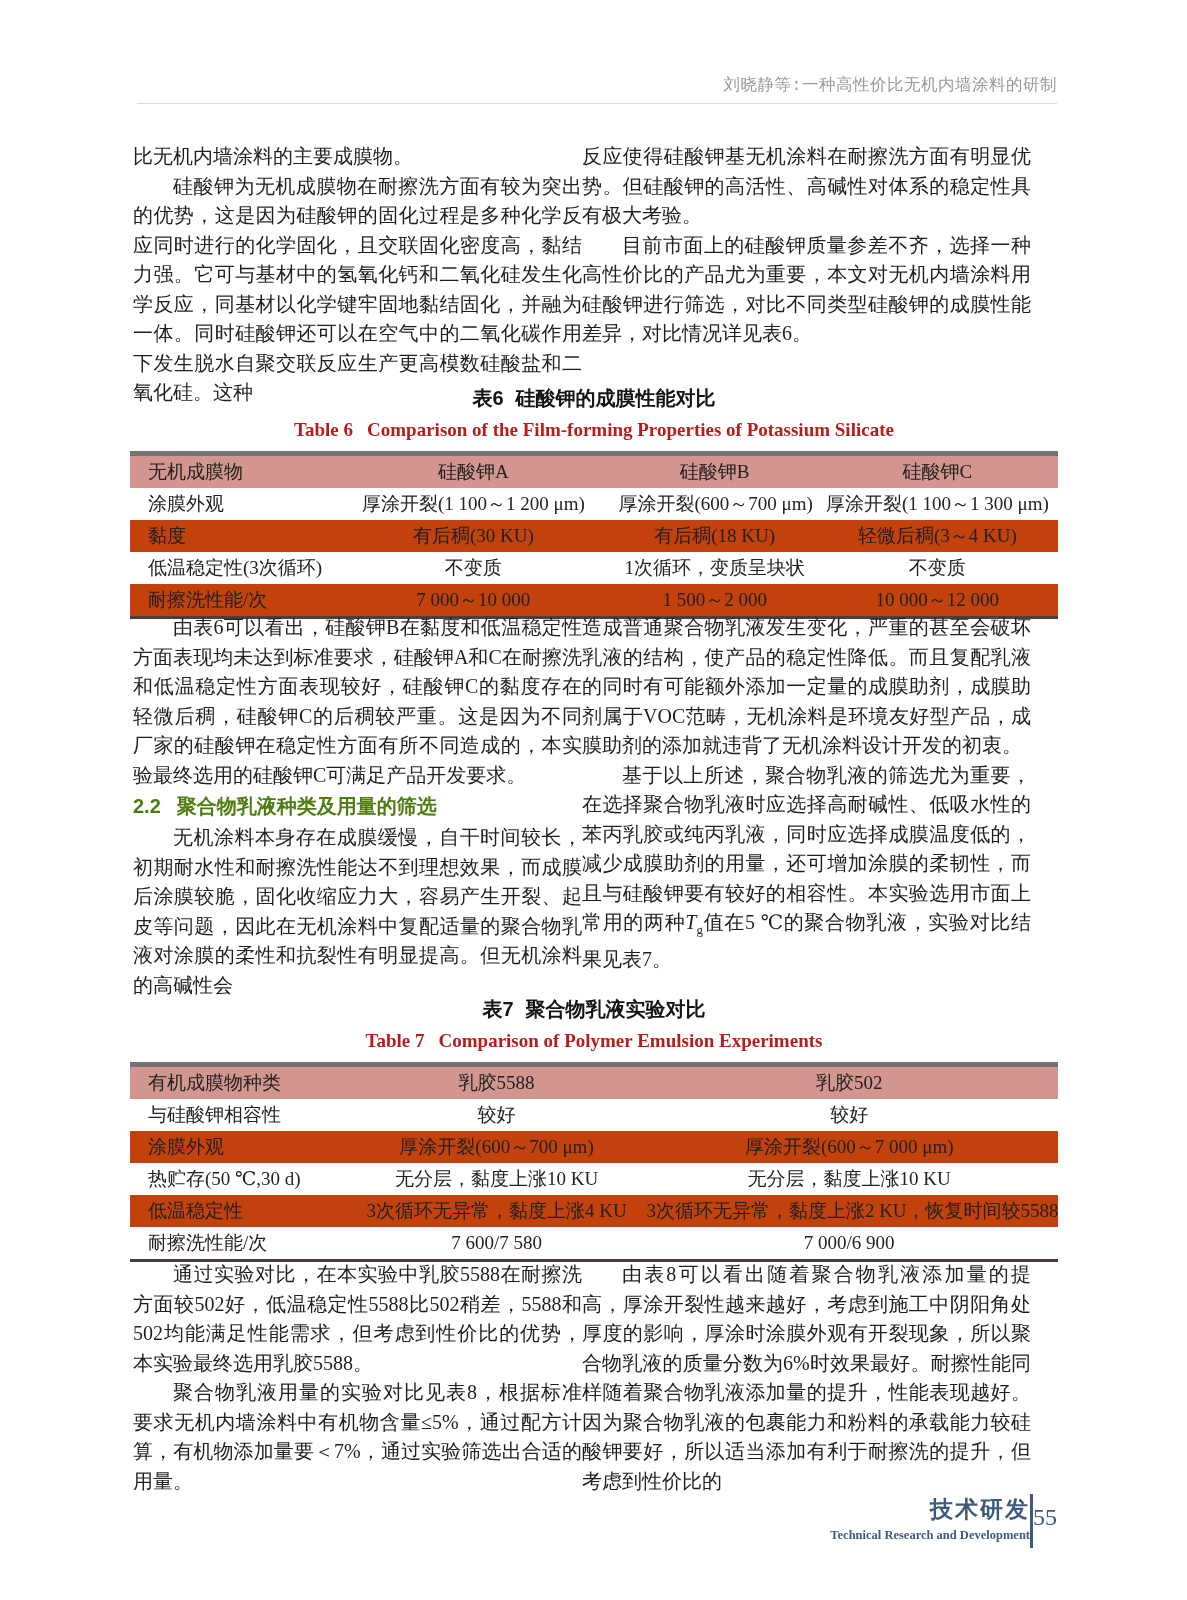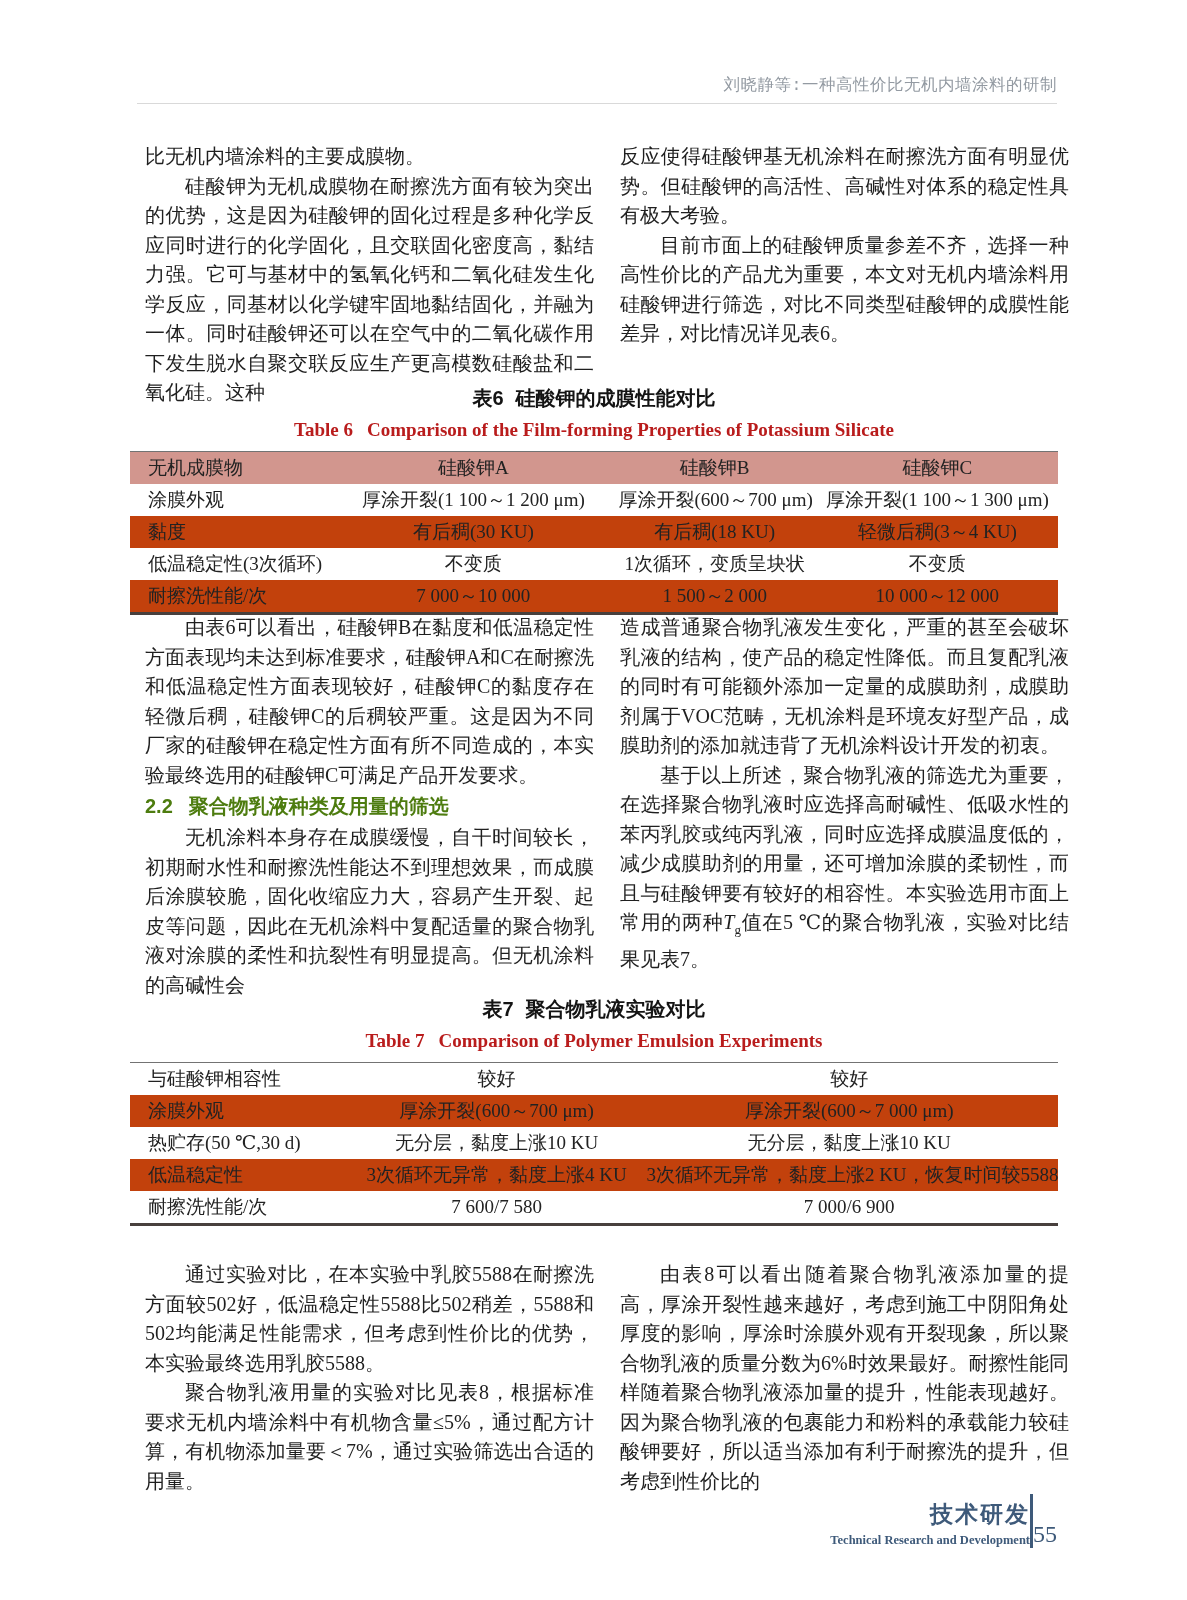--- a/index.html
+++ b/index.html
@@ -11,21 +11,21 @@
 
   
   .running-head { position:absolute; left:137px; top:74px; width:920px; }
   .running-title {
     text-align:right; font-family:Liberation Mono, monospace;
     font-size:16.5px; color:#939aa2; letter-spacing:0.5px;
   }
   .head-rule { margin-top:7px; border-top:1.5px solid #d9d9d9; height:0; }
 
   
-  .cols { position:absolute; left:145px; width:924px; display:flex; gap:26px; }
+  .cols { position:absolute; left:133px; width:924px; display:flex; }
   .col { width:449px; font-size:20px; line-height:29.5px; text-align:justify; }
   .col p { margin:0; padding:0; }
   p.ind { text-indent:2em; }
   .block1 { top:142px; }
   .block2 { top:613px; }
   .block3 { top:1260px; }
 
   .sec-heading {
     font-family:"Liberation Sans","DejaVu Sans",sans-serif;
     font-weight:bold; color:#4d7c0f; font-size:20px; line-height:31px;
@@ -46,32 +46,32 @@
   }
   .tbl-cap-cn .lbl { margin-right:12px; }
   .tbl-cap-en {
     text-align:center; font-family:"Liberation Serif","DejaVu Serif",serif;
     font-weight:bold; font-size:19px; color:#b91c1c; margin-top:7px;
   }
   .tbl-cap-en .lbl { margin-right:14px; }
   table.data {
     width:100%; border-collapse:collapse; table-layout:fixed;
     margin-top:10px; font-size:19px; color:#222;
-    border-top:1px solid #737373; border-bottom:3px solid #48403d;
+    border-top:5px solid #737373; border-bottom:3px solid #48403d;
   }
   table.data td { padding:3px 6px; height:26px; text-align:center; overflow:hidden; white-space:nowrap; }
   table.data td.label { text-align:left; padding-left:18px; }
   tr.hd { background:#d2968e; }
   tr.pink { background:#c2410c; }
   .t6 col.c0 { width:22%; } .t6 col.c1 { width:30%; }
   .t6 col.c2 { width:22%; } .t6 col.c3 { width:26%; }
   .t7 col.c0 { width:24%; } .t7 col.c1 { width:31%; } .t7 col.c2 { width:45%; }
 
   
-  .footer { position:absolute; right:130px; top:1494px; display:flex; align-items:flex-end; }
+  .footer { position:absolute; right:130px; top:1494px; display:flex; align-items:flex-start; }
   .footer-labels { text-align:right; color:#3e5a7a; }
   .footer-cn {
     font-family:"Liberation Sans","DejaVu Sans",sans-serif;
     font-weight:bold; font-size:23px; letter-spacing:2px;
   }
   .footer-en {
     font-family:"Liberation Serif","DejaVu Serif",serif;
     font-weight:bold; font-size:12.5px; margin-top:3px;
   }
   .footer-bar { width:3px; height:54px; background:#3e5a7a; }
@@ -171,20 +171,25 @@
     <div class="tbl-cap-en">
       <span class="lbl">Table 7</span><span>Comparison of Polymer Emulsion Experiments</span>
     </div>
     <table class="data">
       <colgroup>
           <col class="c0">
           <col class="c1">
           <col class="c2">
         </colgroup>
       <tbody>
+        <tr class="hd">
+          <td class="label">有机成膜物种类</td>
+          <td>乳胶5588</td>
+          <td>乳胶502</td>
+        </tr>
         <tr>
           <td class="label">与硅酸钾相容性</td>
           <td>较好</td>
           <td>较好</td>
         </tr>
         <tr class="pink">
           <td class="label">涂膜外观</td>
           <td>厚涂开裂(600～700 μm)</td>
           <td>厚涂开裂(600～7 000 μm)</td>
         </tr>

